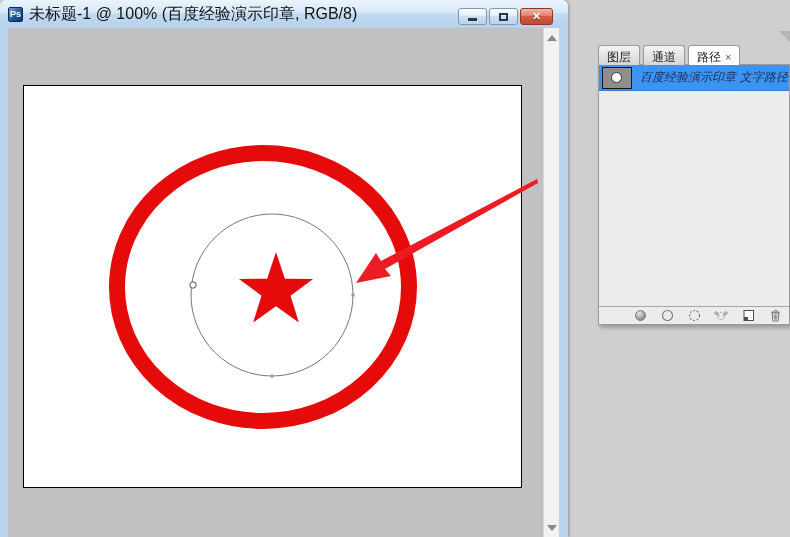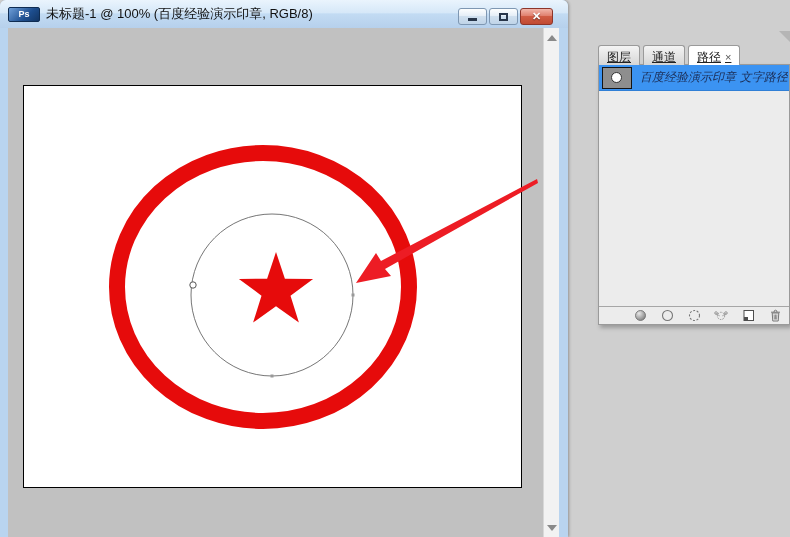--- a/index.html
+++ b/index.html
@@ -6,25 +6,25 @@
   html, body { width: 790px; height: 537px; overflow: hidden; }
   body { background: #cfcfcf; font-family: "Liberation Sans", sans-serif; position: relative; }
 
   
   .doc-window { position: absolute; left: 0; top: 0; width: 568px; height: 537px;
     background: #b9d4ef; border-radius: 6px 6px 0 0;
     box-shadow: 1px 0 3px rgba(0,0,0,.3); }
   .titlebar { position: absolute; left: 0; top: 0; width: 100%; height: 28px;
     background: linear-gradient(180deg, #eaf4fd 0%, #d6e8f8 45%, #c2dbf3 50%, #b6d0ec 100%);
     border-radius: 6px 6px 0 0; display: flex; align-items: center; }
-  .ps-icon { width: 32px; height: 15px; margin: 0 6px 0 8px; border-radius: 2px;
+  .ps-icon { width: 15px; height: 15px; margin: 0 6px 0 8px; border-radius: 2px;
     background: linear-gradient(135deg, #6f9fd8 0%, #1d4e8f 60%, #123563 100%);
     color: #fff; font-size: 9px; font-weight: bold; display: flex; align-items: center;
     justify-content: center; border: 1px solid #0e2c52; }
-  .title-text { font-size: 13px; color: #111; white-space: nowrap; }
+  .title-text { font-size: 16px; color: #111; white-space: nowrap; }
   .win-controls { position: absolute; right: 15px; top: 8px; display: flex; gap: 2px; }
   .win-btn { width: 29px; height: 17px; border: 1px solid #7e97b2; border-radius: 3px;
     background: linear-gradient(180deg, #fdfefe 0%, #e5eef7 45%, #cfdfee 50%, #c0d4e8 100%);
     display: flex; align-items: center; justify-content: center; position: relative; }
   .win-btn.close { width: 33px; border-color: #8d352a;
     background: linear-gradient(180deg, #f2b6aa 0%, #e0816f 45%, #d05c44 50%, #c04a33 100%); }
   .glyph-min { width: 9px; height: 3px; background: #28364a; margin-top: 6px; }
   .glyph-restore { width: 9px; height: 8px; border: 2px solid #28364a; background: transparent; }
   .glyph-close { color: #fff; font-size: 11px; font-weight: bold; line-height: 1;
     text-shadow: 0 1px 1px rgba(0,0,0,.5); }
@@ -43,21 +43,21 @@
   .scroll-arrow { position: absolute; left: 3px; width: 0; height: 0;
     border-left: 5px solid transparent; border-right: 5px solid transparent; }
   .scroll-arrow.up { top: 7px; border-bottom: 6px solid #8a8a8a; }
   .scroll-arrow.down { bottom: 6px; border-top: 6px solid #8a8a8a; }
 
   
   .panel { position: absolute; left: 598px; top: 45px; width: 192px; height: 280px; }
   .tab-bar { position: relative; height: 20px; display: flex; z-index: 2; }
   .tab { height: 20px; padding: 3px 8px 0 8px; margin-right: 3px; font-size: 12px; color: #222;
     background: linear-gradient(180deg, #f4f4f4, #d6d6d6); border: 1px solid #9a9a9a;
-    border-bottom: none; border-radius: 3px 3px 0 0; white-space: nowrap; text-decoration: underline; }
+    border-bottom: none; border-radius: 3px 3px 0 0; white-space: nowrap; }
   .tab.active { background: #ffffff; }
   .tab-close { color: #555; margin-left: 4px; font-size: 11px; }
   .panel-body { position: absolute; left: 0; top: 19px; width: 192px; height: 261px;
     background: #ececec; border: 1px solid #9a9a9a; box-shadow: 2px 3px 4px rgba(0,0,0,.25); }
   .path-row { height: 26px; background: #3b93f2; display: flex; align-items: center;
     border-bottom: 1px solid #2f7fd6; }
   .path-thumb { width: 30px; height: 22px; margin-left: 3px; background: #8e8e8e;
     border: 1px solid #141414; position: relative; flex: none; }
   .path-thumb-circle { position: absolute; left: 8px; top: 4px; width: 11px; height: 11px;
     border-radius: 50%; background: #fff; border: 1px solid #333; }

